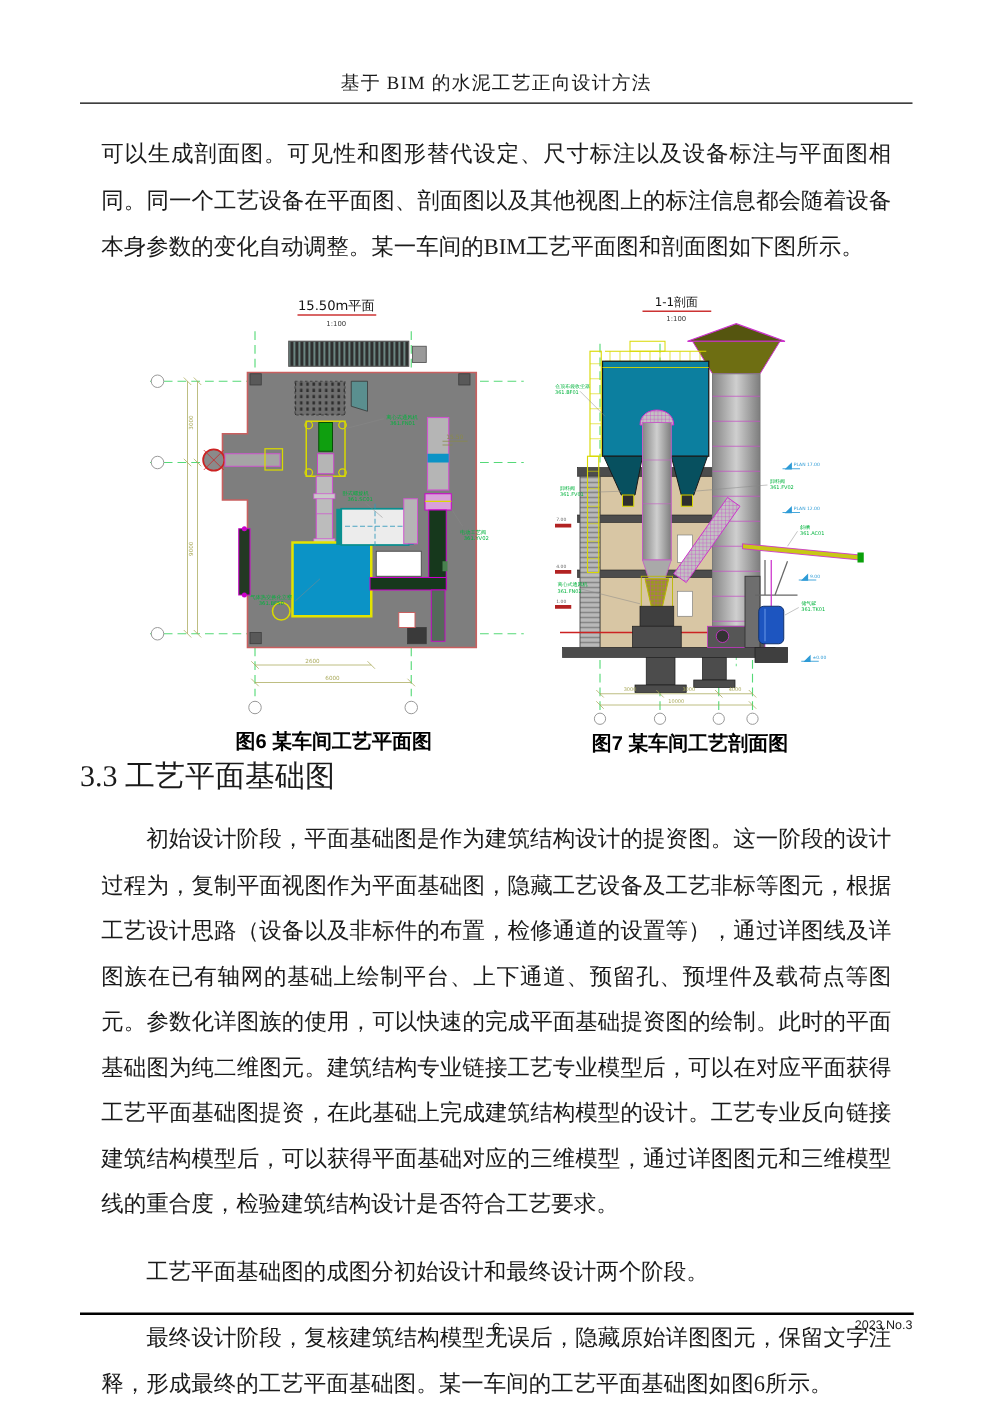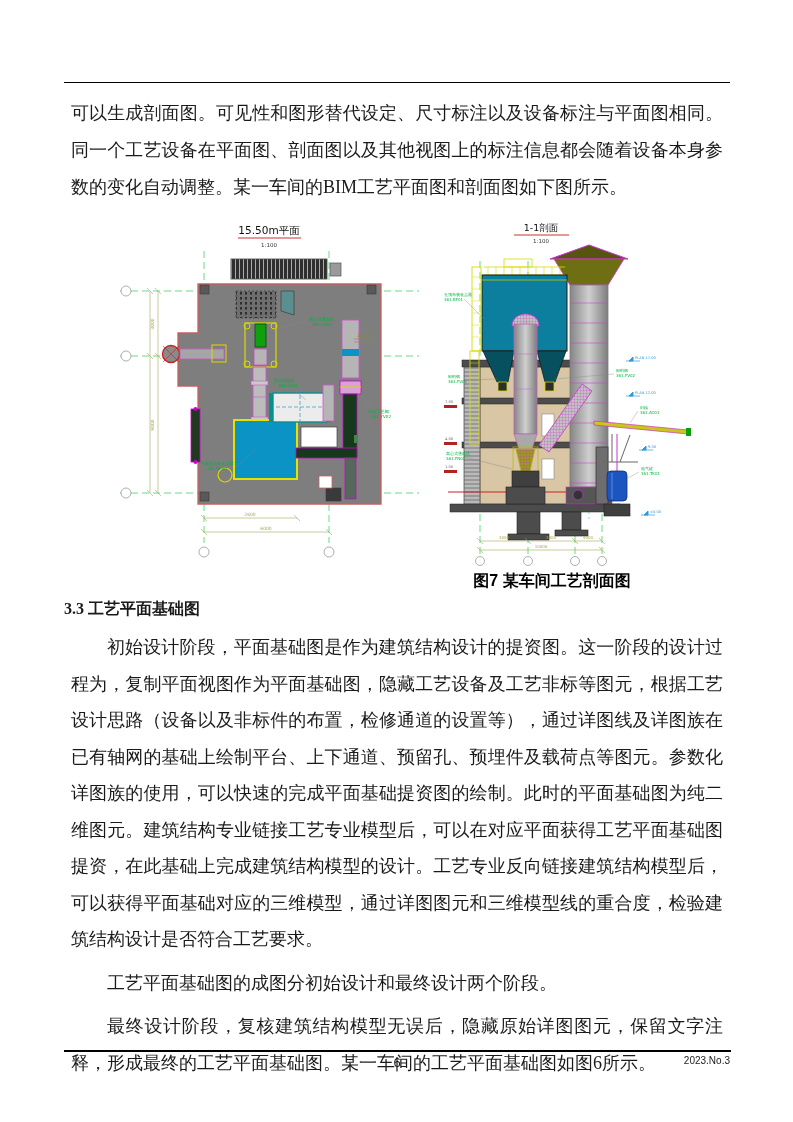--- a/index.html
+++ b/index.html
@@ -7,45 +7,46 @@
     position:relative; width:793px; height:1122px; background:#fff;
     font-family:"Liberation Serif","DejaVu Serif",serif; color:#1a1a1a;
     overflow:hidden;
   }
   .hdr-title {
     position:absolute; top:57px; left:64px; width:666px;
     text-align:center; font-size:15px; letter-spacing:1px;
   }
   .hdr-rule { position:absolute; top:82px; left:64px; width:666px; border-top:1.6px solid #000; }
   .content { position:absolute; top:88px; left:64px; width:666px; }
-  .para { margin:7px; font-size:18px; line-height:37px; text-align:justify; }
+  .para { margin:17px; font-size:18px; line-height:37px; text-align:justify; }
   .para.ind { text-indent:2em; line-height:36.5px; }
   .figs { position:relative; height:372px; margin-top:13px; }
   .figwrap { position:absolute; }
   .figcap {
     position:absolute; font-family:"Liberation Sans","DejaVu Sans",sans-serif;
     font-weight:bold; font-size:16px; text-align:center; color:#000;
   }
-  .sec-h { margin:4px 0 0 0; font-size:16px; font-weight:bold; line-height:27px; }
+  .sec-h { margin:4px 0 0 0; font-size:24px; font-weight:normal; line-height:27px; }
   .pgfoot-rule { position:absolute; top:1050px; left:64px; width:667px; border-top:2.5px solid #000; }
   .pgfoot-num {
     position:absolute; top:1055px; left:64px; width:666px; text-align:center;
     font-family:"Liberation Sans","DejaVu Sans",sans-serif; font-size:13px;
   }
   .pgfoot-issue {
     position:absolute; top:1055px; left:64px; width:666px; text-align:right;
     font-family:"Liberation Sans","DejaVu Sans",sans-serif; font-size:10px;
   }
   svg text { font-family:"DejaVu Sans","Liberation Sans",sans-serif; }
 </style>
 </head>
 <body>
 
 <div class="page">
 
+  <div class="hdr-title">基于 BIM 的水泥工艺正向设计方法</div>
   <div class="hdr-rule"></div>
 
   <div class="content">
 
     <p class="para">可以生成剖面图。可见性和图形替代设定、尺寸标注以及设备标注与平面图相同。同一个工艺设备在平面图、剖面图以及其他视图上的标注信息都会随着设备本身参数的变化自动调整。某一车间的BIM工艺平面图和剖面图如下图所示。</p>
 
     <div class="figs">
 
       <div class="figwrap" style="left:50px;top:2px;">
         <svg width="320" height="346" viewBox="0 0 320 346">
@@ -186,20 +187,21 @@
             <line x1="87" y1="294" x2="93" y2="300"></line>
               <line x1="180" y1="294" x2="186" y2="300"></line>
             <line x1="90" y1="311" x2="215" y2="311"></line>
             <line x1="87" y1="308" x2="93" y2="314"></line>
               <line x1="212" y1="308" x2="218" y2="314"></line>
           </g>
           <text x="136" y="295" font-size="4.5" fill="#a8a858" text-anchor="middle">2600</text>
           <text x="152" y="309" font-size="4.5" fill="#a8a858" text-anchor="middle">6000</text>
         </svg>
       </div>
+      <div class="figcap" style="left:43px;top:350px;width:320px;">图6 某车间工艺平面图</div>
 
       <div class="figwrap" style="left:378px;top:0;text-align:right;">
         <svg width="298" height="352" viewBox="0 0 298 352">
           <defs>
             <linearGradient id="cyl7" x1="0" y1="0" x2="1" y2="0">
               <stop offset="0" stop-color="#858585"></stop>
                 <stop offset="0.5" stop-color="#cfcfcf"></stop>
                 <stop offset="1" stop-color="#7d7d7d"></stop>
             </linearGradient>
             <pattern id="mesh7" width="3" height="3" patternUnits="userSpaceOnUse">

